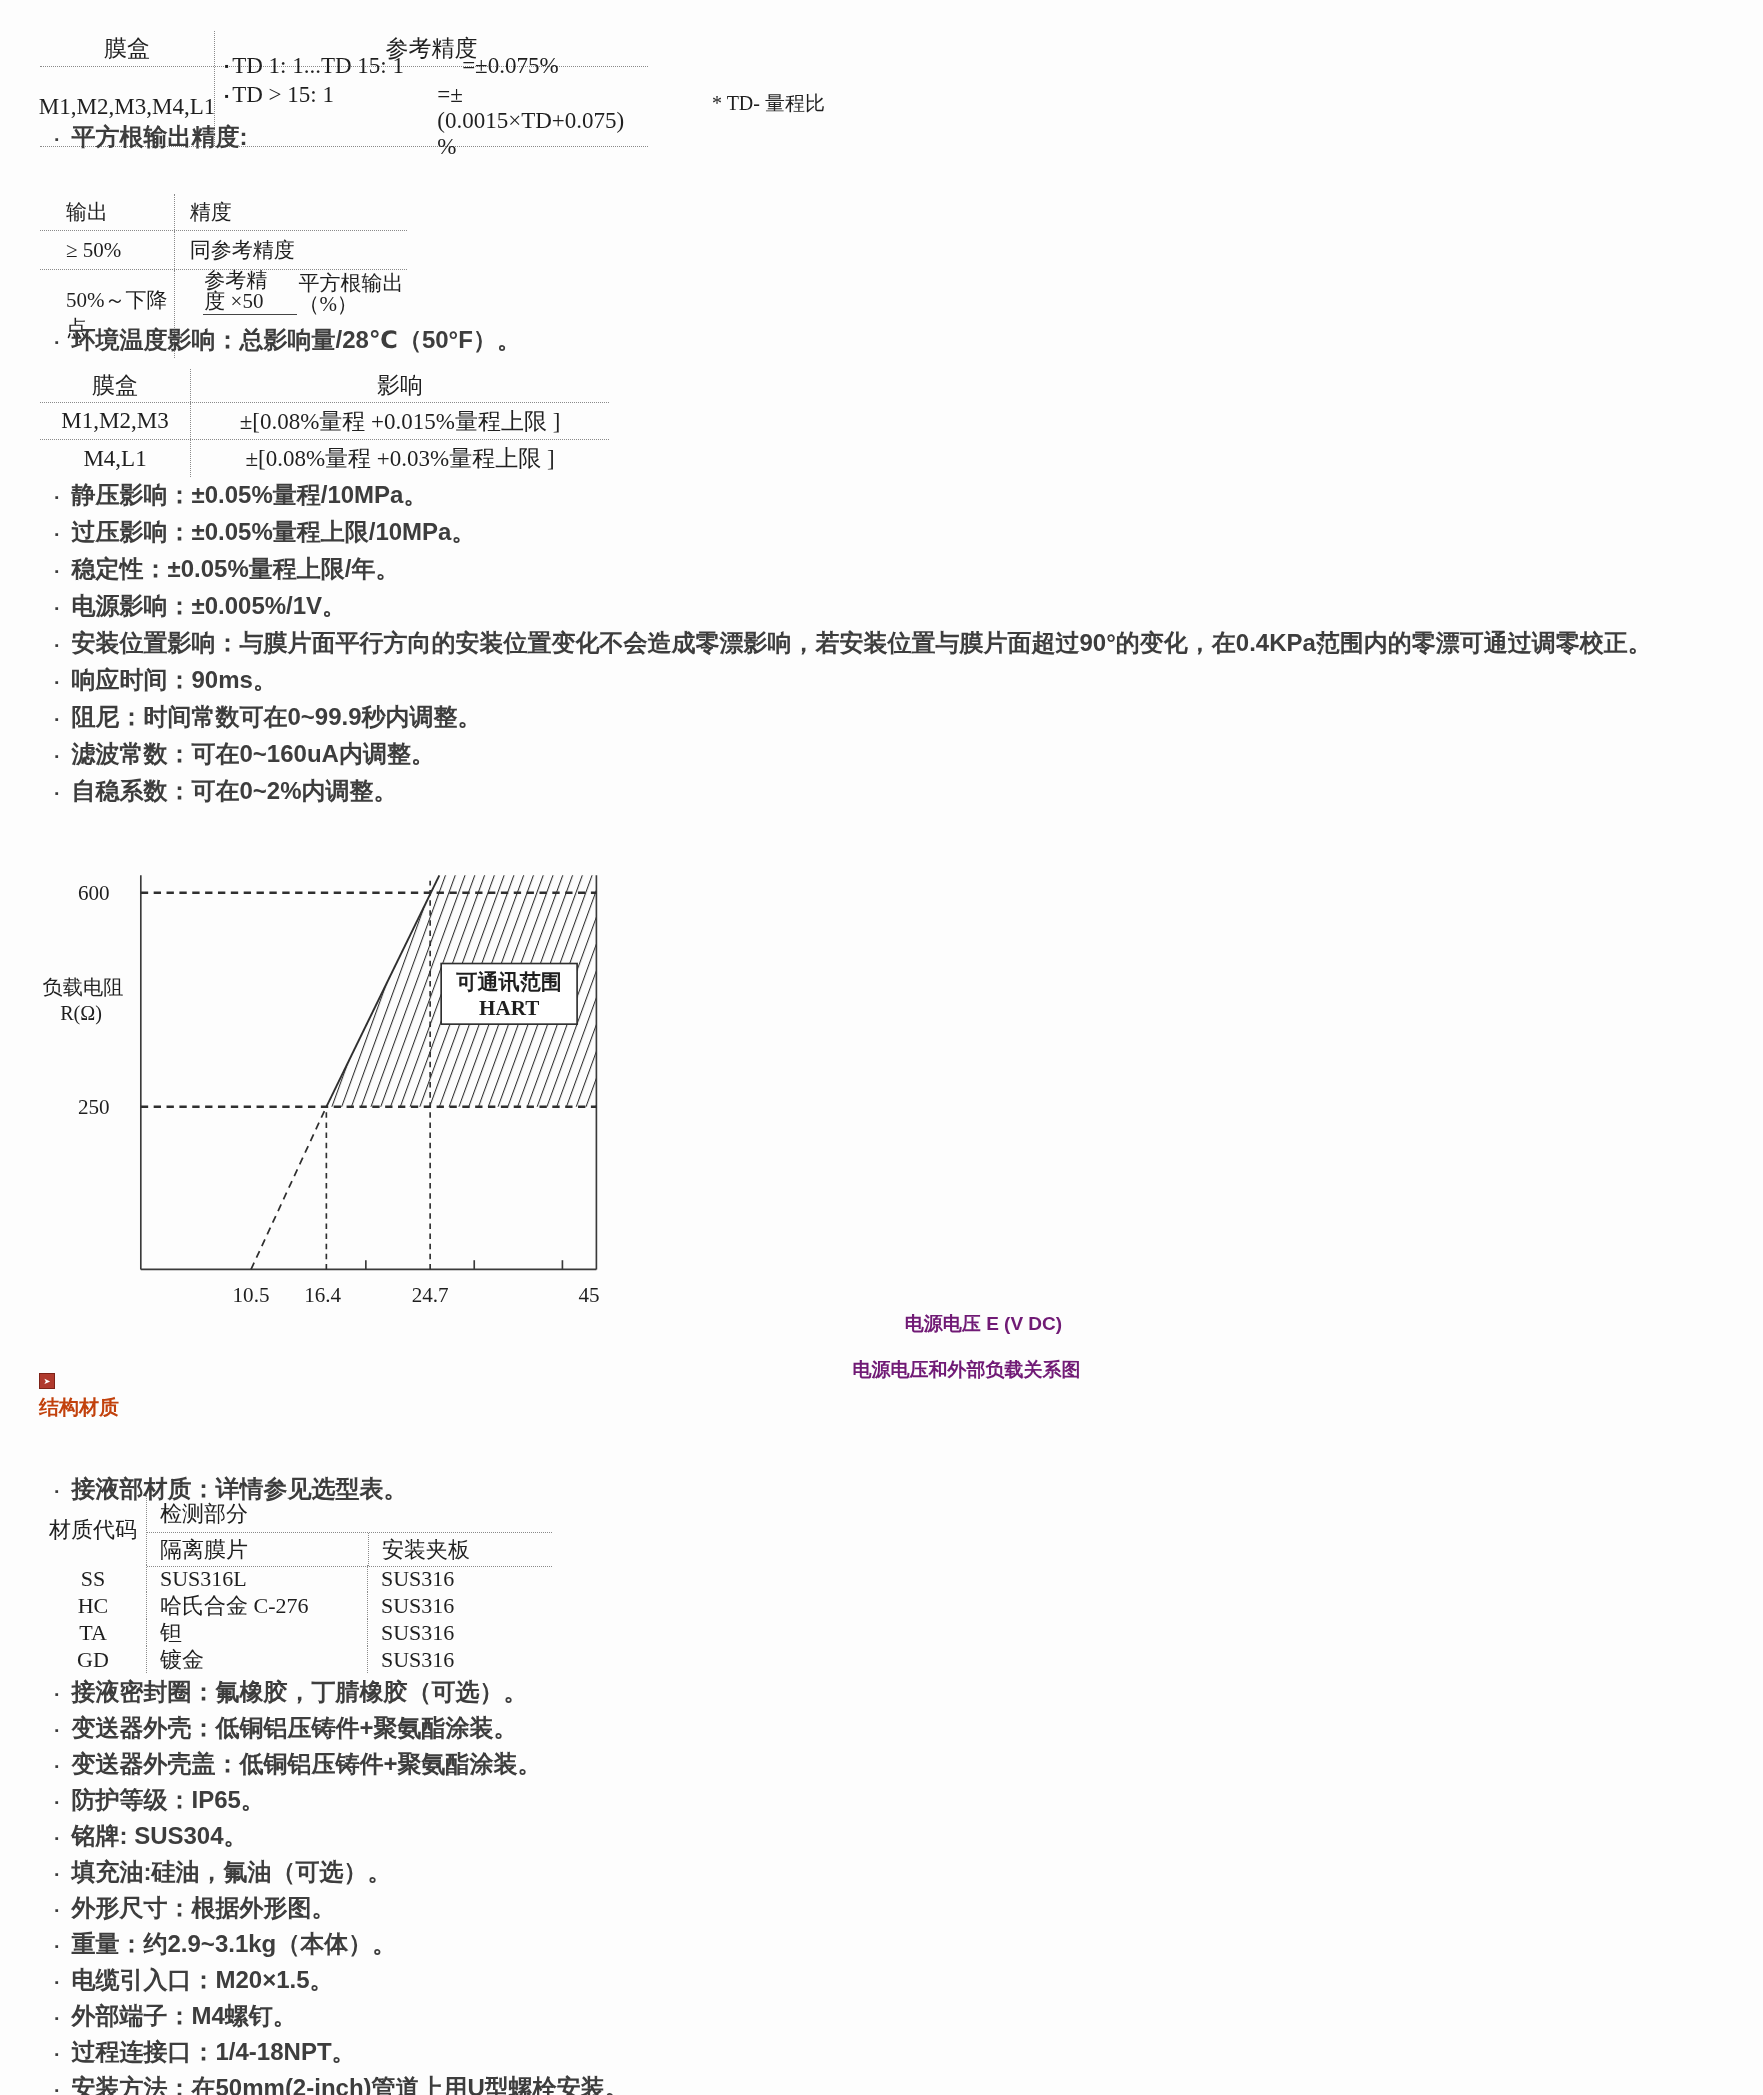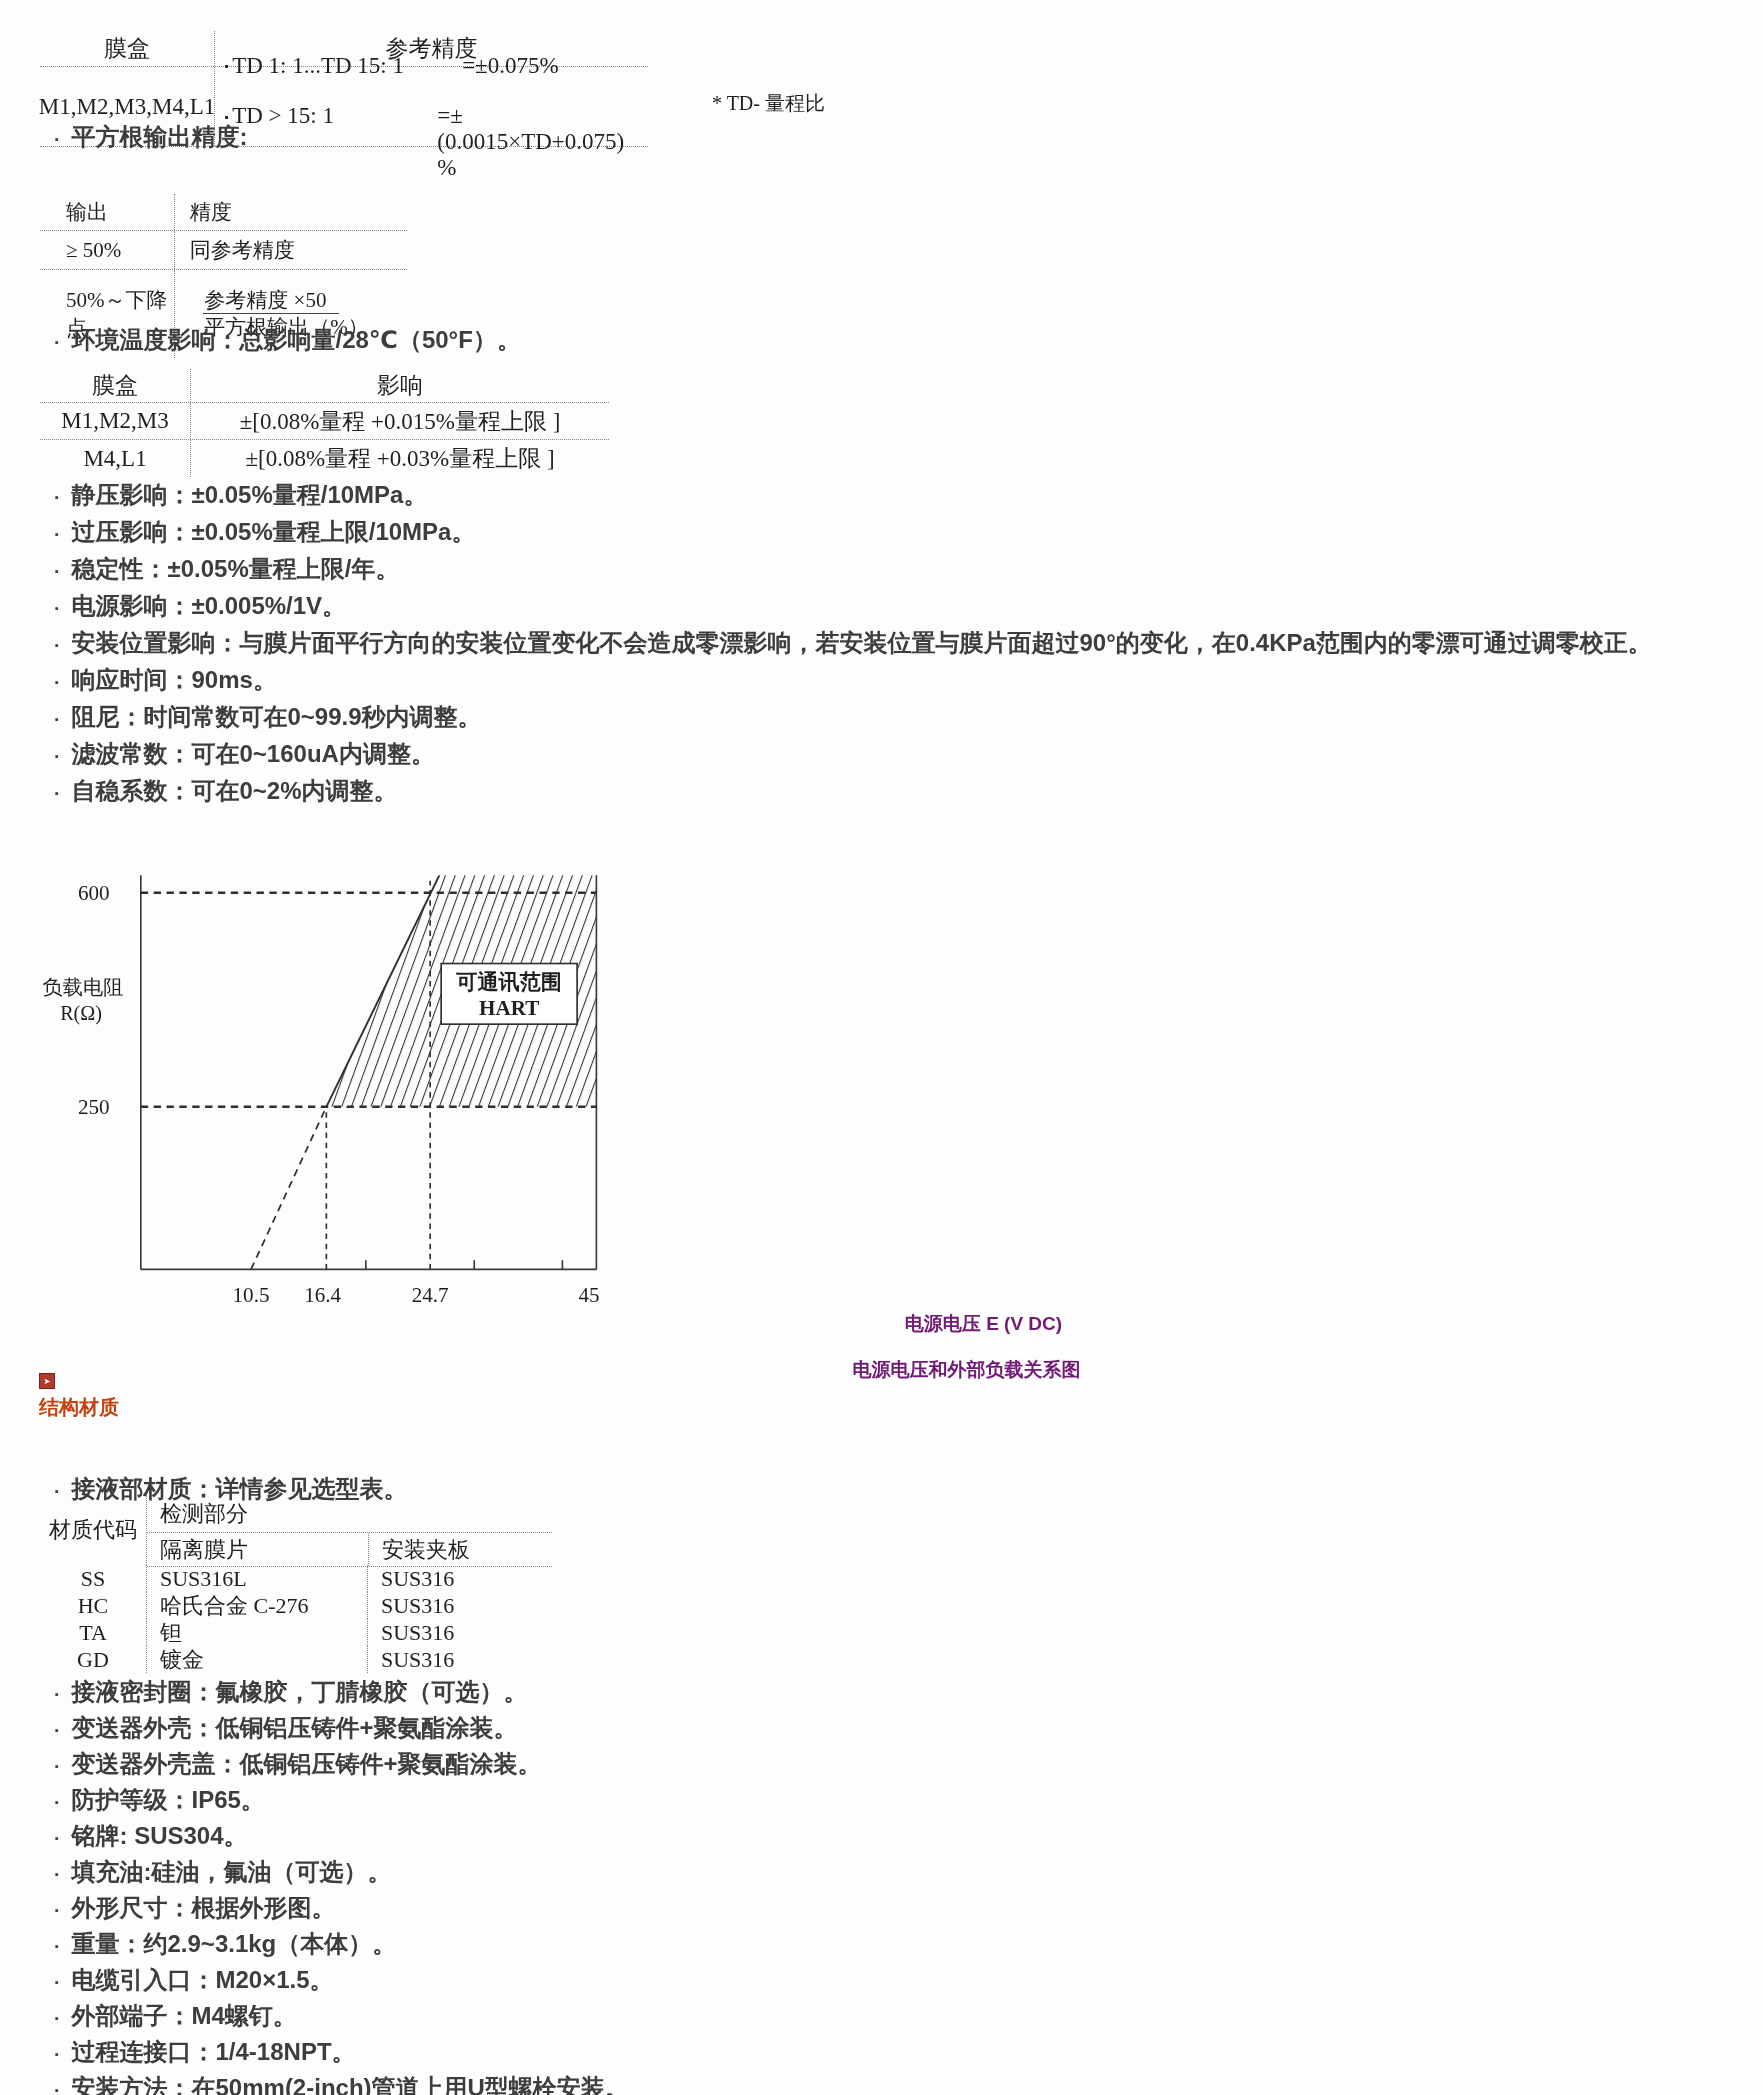--- a/index.html
+++ b/index.html
@@ -19,31 +19,31 @@
   
   .t1{left:40px;top:31px;width:608px;font-size:23px;color:#1f1f1f;}
   .t1 .c1{width:174px;display:flex;align-items:center;justify-content:center;}
   .t1 .c2{flex:1;}
   .t1 .hd{height:35px;}
   .t1 .hd .c2{display:flex;align-items:center;justify-content:center;}
   .t1 .bd{height:79px;}
   .t1 .bd .c2{display:flex;flex-direction:column;justify-content:center;gap:3.7px;padding-left:9.2px;}
   .tdline{display:flex;align-items:baseline;}
   .tdline .bm2{font-size:12px;margin-right:3.7px;position:relative;top:-2.8px;}
-  .tdline .lpart{width:230px;margin-top:21px;}
+  .tdline .lpart{width:230px;}
   .t1-note{left:712px;top:90px;font-size:20px;color:#1f1f1f;}
 
   
   .t2{left:40px;top:194px;width:367px;font-size:21px;color:#1f1f1f;}
   .t2 .c1{width:134px;display:flex;align-items:center;padding-left:26px;box-sizing:border-box;}
   .t2 .c2{flex:1;display:flex;align-items:center;padding-left:14.7px;}
   .t2 .hd{height:36px;}
   .t2 .r1{height:38px;}
   .t2 .r2{height:88px;}
-  .t2 .r2 .c2{flex-direction:column;align-items:flex-start;justify-content:center;padding-left:27.5px;}
+  .t2 .r2 .c2{flex-direction:row;align-items:flex-start;justify-content:center;padding-left:27.5px;}
   .frac-top{border-bottom:1.8px solid #444;padding:0 13px 1.8px 1.8px;line-height:21px;}
   .frac-bot{padding:2.8px 1.8px 0 1.8px;line-height:21px;}
 
   
   .t3{left:40px;top:369px;width:569px;font-size:23px;color:#1f1f1f;}
   .t3 .c1{width:150px;display:flex;align-items:center;justify-content:center;}
   .t3 .c2{flex:1;display:flex;align-items:center;justify-content:center;}
   .t3 .hd{height:33px;}
   .t3 .r1{height:36px;}
   .t3 .r2{height:37px;}

